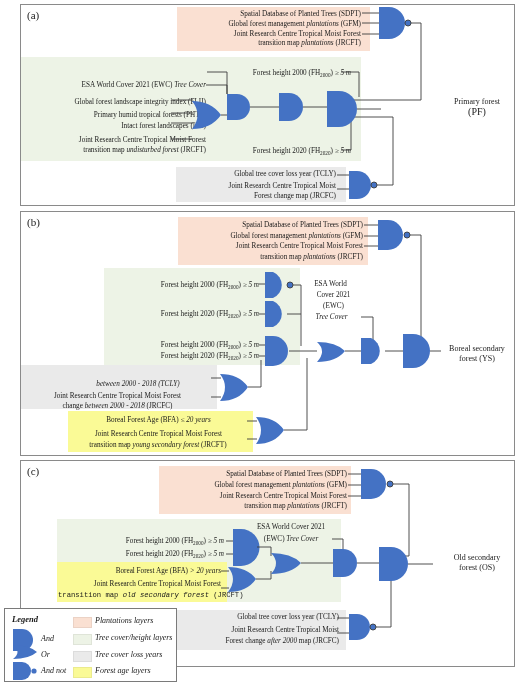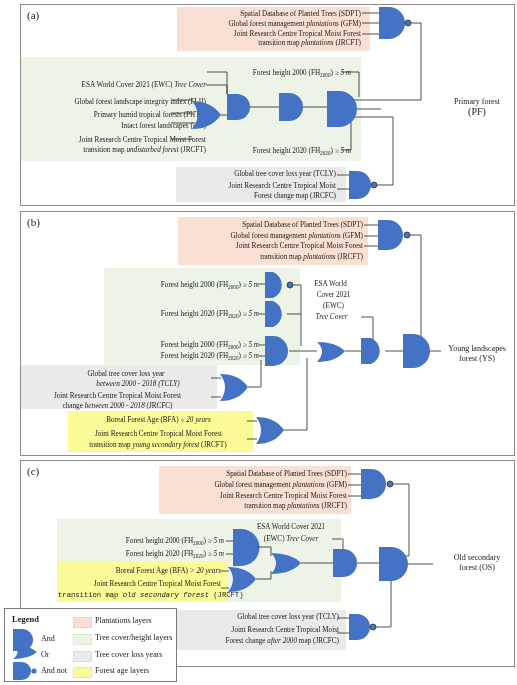--- a/index.html
+++ b/index.html
@@ -110,30 +110,29 @@
     <div class="lbl" style="left:80px;top:69px;width:158px;">Forest height 2000 (FH<sub>2000</sub>) <span class="it">≥ 5 m</span></div>
     <div class="lbl" style="left:80px;top:98px;width:158px;">Forest height 2020 (FH<sub>2020</sub>) <span class="it">≥ 5 m</span></div>
     <div class="lbl" style="left:80px;top:129px;width:158px;">Forest height 2000 (FH<sub>2000</sub>) <span class="it">≥ 5 m</span></div>
     <div class="lbl" style="left:80px;top:140px;width:158px;">Forest height 2020 (FH<sub>2020</sub>) <span class="it">≥ 5 m</span></div>
 
     <div class="lbl ctr" style="left:282px;top:68px;width:55px;">ESA World</div>
     <div class="lbl ctr" style="left:285px;top:79px;width:55px;">Cover 2021</div>
     <div class="lbl ctr" style="left:285px;top:90px;width:55px;">(EWC)</div>
     <div class="lbl ctr it" style="left:283px;top:101px;width:55px;">Tree Cover</div>
 
-    <div class="lbl ctr" style="left:20px;top:158px;width:170px;">Global tree cover loss year</div>
     <div class="lbl ctr it" style="left:32px;top:168px;width:170px;"><span class="it">between 2000 - 2018</span> (TCLY)</div>
     <div class="lbl ctr" style="left:3px;top:180px;width:187px;">Joint Research Centre Tropical Moist Forest</div>
     <div class="lbl ctr" style="left:3px;top:190px;width:187px;">change <span class="it">between 2000 - 2018</span> (JRCFC)</div>
 
     <div class="lbl ctr" style="left:50px;top:204px;width:175px;">Boreal Forest Age (BFA) <span class="it">≤ 20 years</span></div>
     <div class="lbl ctr" style="left:50px;top:218px;width:175px;">Joint Research Centre Tropical Moist Forest</div>
     <div class="lbl ctr" style="left:44px;top:229px;width:186px;">transition map <span class="it">young secondary forest</span> (JRCFT)</div>
 
-    <div class="lbl ctr" style="left:420px;top:132px;width:72px;font-size:8px;">Young landscapes</div>
+    <div class="lbl ctr" style="left:420px;top:132px;width:72px;font-size:8px;">Boreal secondary</div>
     <div class="lbl ctr" style="left:420px;top:142px;width:72px;font-size:8px;">forest (YS)</div>
 
     <svg width="493" height="243">
       <g stroke="#3c3c3c" stroke-width="0.9" fill="none">
 
         <path d="M343,13 H357"></path>
         <path d="M343,24 H357"></path>
         <path d="M343,34 H357"></path>
         <path d="M357,8 H367 A15,15 0 0 1 367,38 H357 Z" fill="#4472C4" stroke="none"></path>
         <circle cx="386" cy="23" r="3" fill="#4472C4"></circle>
@@ -243,21 +242,21 @@
         <path d="M355,166 H370 V111"></path>
 
         <path d="M388,95 H358"></path>
         <path d="M370,111 H358"></path>
         <path d="M358,86 H370 A17,17 0 0 1 370,120 H358 Z" fill="#4472C4" stroke="none"></path>
         <path d="M387,103 H412"></path>
       </g>
     </svg>
   </div>
 
-  <div class="legend" style="left:4px;top:608px;width:171px;height:72px;">
+  <div class="legend" style="left:4px;top:608px;width:171px;height:72px;font-style:italic;">
     <div class="legend-title" style="left:7px;top:5px;">Legend</div>
 
     <svg width="171" height="72">
       <g>
         <path d="M8,20 H17 A11,11 0 0 1 17,42 H8 Z" fill="#4472C4"></path>
       </g>
     </svg>
     <svg width="171" height="72" style="left:0;top:0;">
       <path d="M8,36 Q17,43 8,50 Q24,50 32,43 Q24,36 8,36 Z" fill="#4472C4"></path>
       <path d="M8,53 H17 A9,9 0 0 1 17,71 H8 Z" fill="#4472C4"></path>

